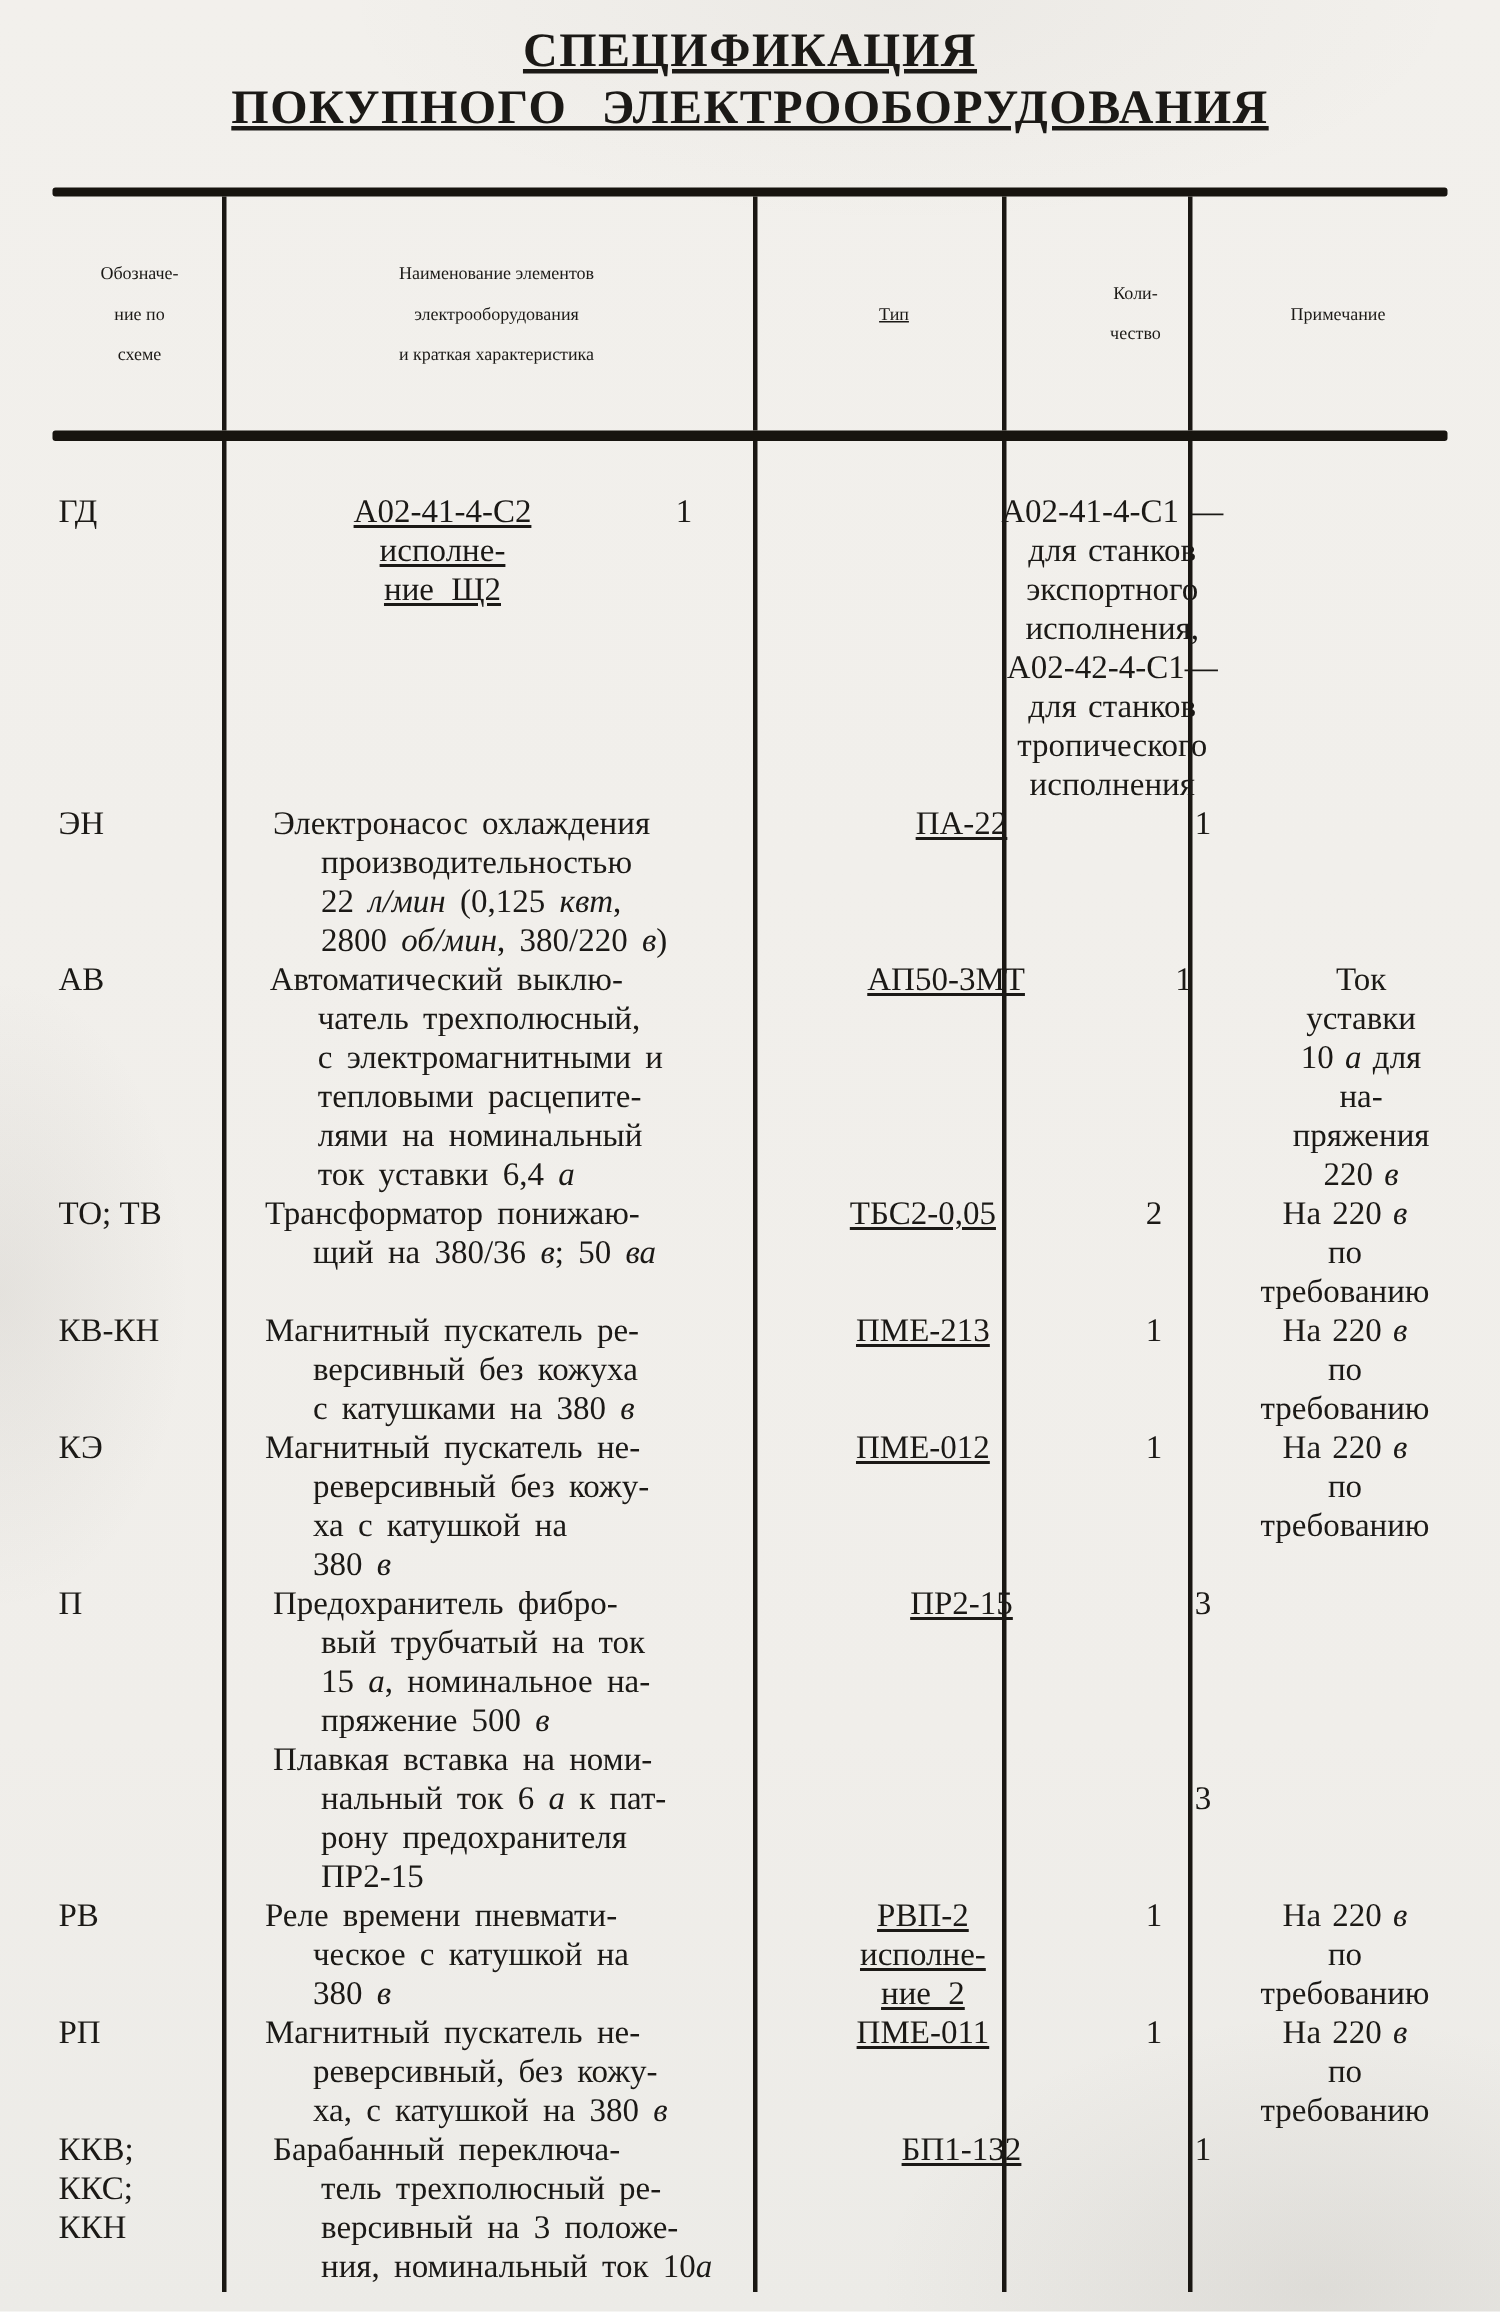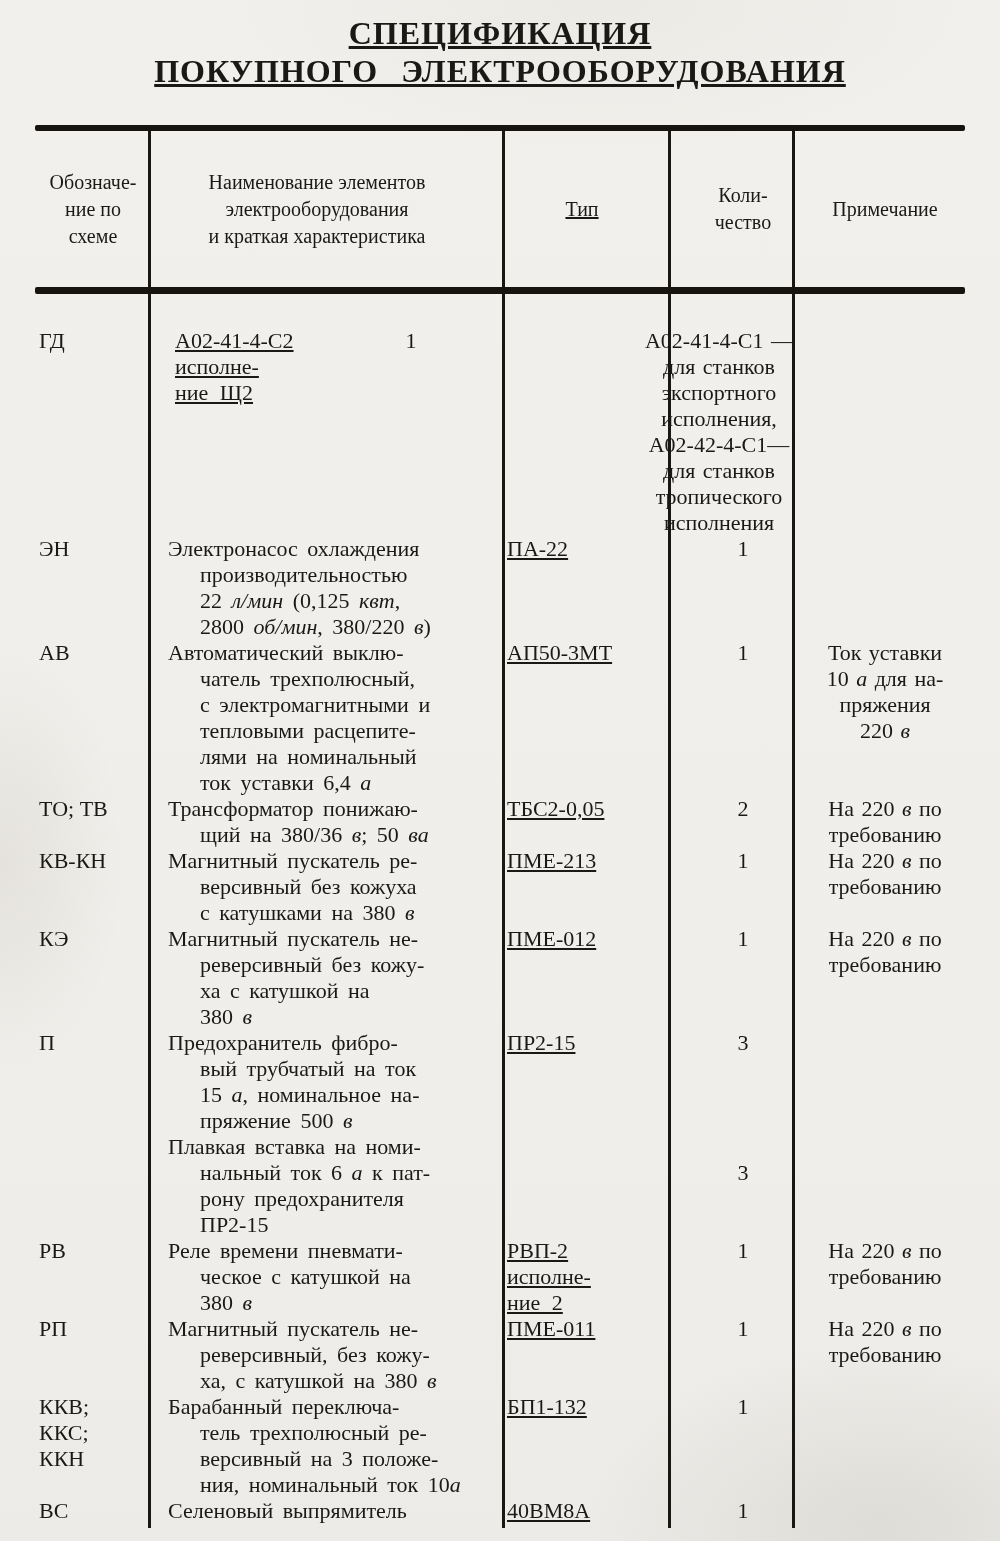--- a/index.html
+++ b/index.html
@@ -63,28 +63,28 @@
     background-repeat: no-repeat;
     background-size: 3px 100%, 3px 100%, 3px 100%, 3px 100%;
     background-position: 113px 0, 467px 0, 633px 0, 757px 0;
   }
 
   
   .thead {
     display: flex;
     align-items: center;
     height: 156px;
-    font-size: 20px;
+    font-size: 12px;
     line-height: 27px;
   }
   .thead .cell { text-align: center; }
 
   
   .c1 { width: 116px; box-sizing: border-box; }
-  .c2 { width: 332px; box-sizing: border-box; }
+  .c2 { width: 332px; box-sizing: border-box; margin-left: 14px; }
   .c3 { width: 198px; box-sizing: border-box; text-decoration: underline; }
   .c4 { width: 124px; box-sizing: border-box; }
   .c5 { flex: 1; box-sizing: border-box; }
 
   
   .tbody {
     height: 1234px;
     overflow: hidden;
     padding-top: 34px;
     box-sizing: border-box;
@@ -95,21 +95,21 @@
     display: flex;
     align-items: flex-start;
   }
   .row .c1 { text-align: left; padding: 0 4px; }
   .row .c2 .desc {
     padding-left: 49px;
     padding-right: 6px;
     text-indent: -32px;
     word-spacing: 4px;
   }
-  .row .c3 { text-align: left; padding: 0 24px; word-spacing: 6px; }
+  .row .c3 { text-align: center; padding: 0 24px; word-spacing: 6px; margin-left: 45px; }
   .row .c4 { text-align: center; }
   .row .c5 { text-align: center; padding: 0 12px; word-spacing: 2px; }
   
   .tbody .row:nth-child(8) .c4 .txt { padding-top: 26px; }
 </style>
 </head>
 <body>
 
 <div class="page">
 

